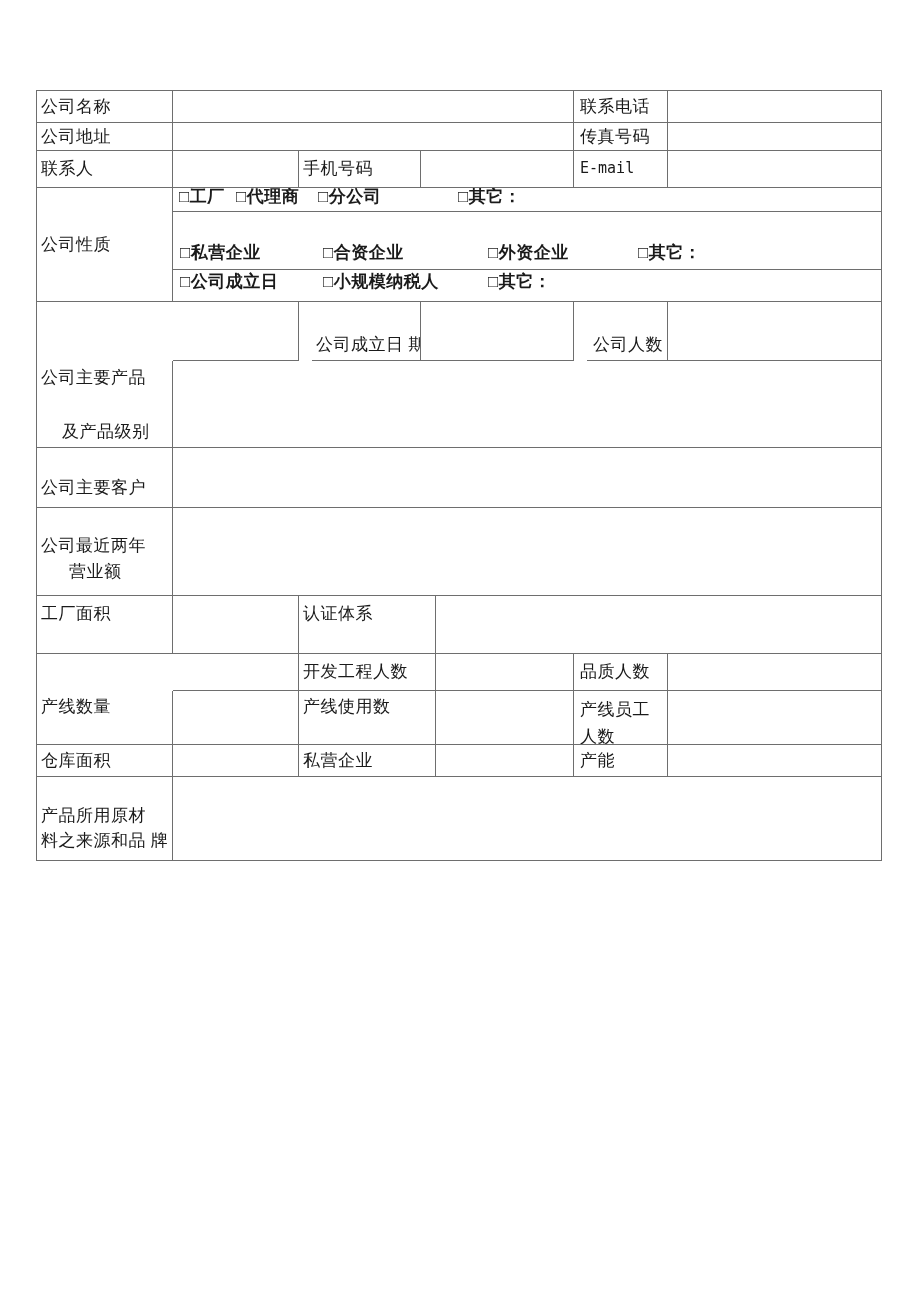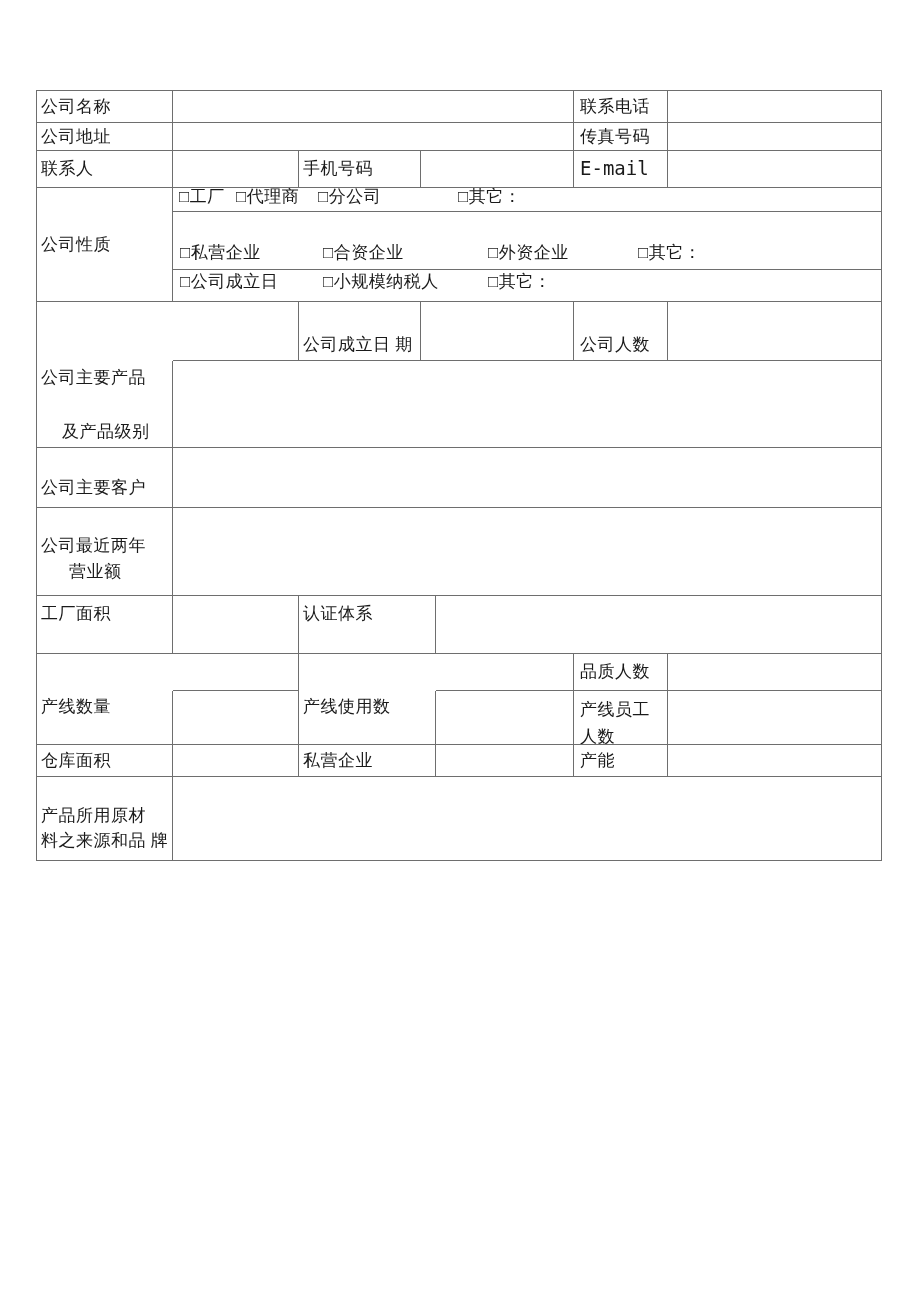--- a/index.html
+++ b/index.html
@@ -26,36 +26,36 @@
     border-bottom:1px solid var(--bc);
     display:flex;align-items:center;
     padding-left:4px;
     font-size:17px;letter-spacing:0.5px;
     line-height:1.15;
     white-space:pre;
     overflow:hidden;
   }
   .v-top{align-items:flex-start;padding-top:8px;}
   .v-top-sm{align-items:flex-start;padding-top:6px;}
-  .v-bot{align-items:flex-end;padding-bottom:5px;}
+  .v-bot{align-items:flex-end;padding-bottom:5px;margin-left:13px;}
   .v-bot-lg{align-items:flex-end;padding-bottom:9px;}
   .col{flex-direction:column;align-items:flex-start;}
   .col.between{justify-content:space-between;padding-top:7px;padding-bottom:5px;}
   .col.end{justify-content:flex-end;padding-bottom:10px;}
   .col.end2{justify-content:flex-end;padding-bottom:7px;}
   .col.start{justify-content:flex-start;padding-top:5px;}
   .lh26 span{line-height:26px;}
   .lh27 span{line-height:27px;}
   .lh25 span{line-height:25px;}
   .ind21{padding-left:21px;margin-top:28px;}
   .ind28{padding-left:28px;}
   .pl6{padding-left:6px;}
-  .mono{font-family:"DejaVu Sans Mono",monospace;font-size:19px;letter-spacing:0;}
+  .mono{font-family:"DejaVu Sans Mono",monospace;font-size:15px;letter-spacing:0;}
   .chk-row{position:relative;display:block;padding-left:0;}
-  .chk-row .opt{position:absolute;white-space:pre;}
+  .chk-row .opt{position:absolute;white-space:pre;font-weight:bold;}
   .nr1 .opt{bottom:4px;}
   .nr2 .opt{bottom:6px;}
   .nr3 .opt{bottom:9px;}
 </style>
 </head>
 <body>
 
 <div class="form-table">
 
   <div class="cell" style="grid-area:1/1/2/2">公司名称</div>
@@ -117,20 +117,21 @@
     <span class="ind28">营业额</span>
   </div>
   <div class="cell" style="grid-area:10/2/11/8"></div>
 
   <div class="cell v-top" style="grid-area:11/1/12/2">工厂面积</div>
   <div class="cell" style="grid-area:11/2/12/3"></div>
   <div class="cell v-top" style="grid-area:11/3/12/5">认证体系</div>
   <div class="cell" style="grid-area:11/5/12/8"></div>
 
   <div class="cell" style="grid-area:12/2/13/3"></div>
+  <div class="cell" style="grid-area:12/3/13/5">开发工程人数</div>
   <div class="cell" style="grid-area:12/5/13/6"></div>
   <div class="cell pl6" style="grid-area:12/6/13/7">品质人数</div>
   <div class="cell" style="grid-area:12/7/13/8"></div>
 
   <div class="cell v-top-sm" style="grid-area:13/1/14/2">产线数量</div>
   <div class="cell" style="grid-area:13/2/14/3"></div>
   <div class="cell v-top-sm" style="grid-area:13/3/14/5">产线使用数</div>
   <div class="cell" style="grid-area:13/5/14/6"></div>
   <div class="cell col start lh27 pl6" style="grid-area:13/6/14/7">
     <span>产线员工</span>

